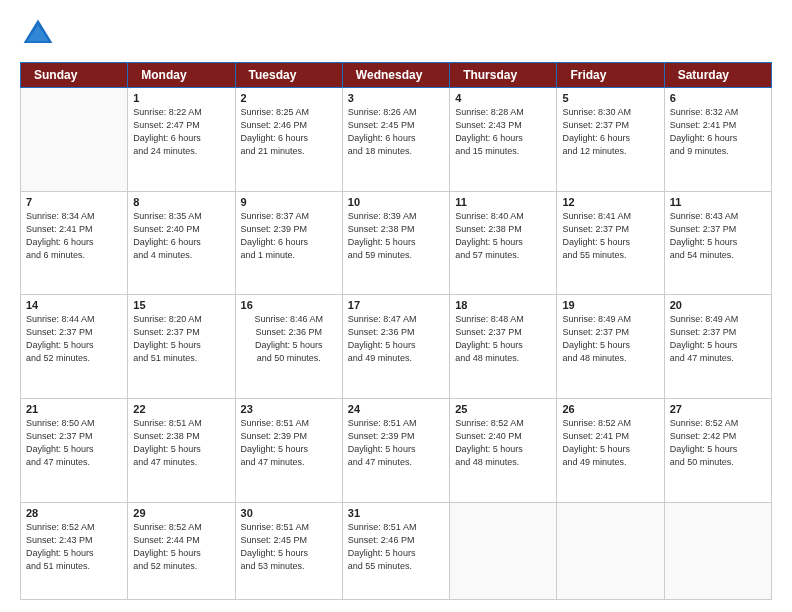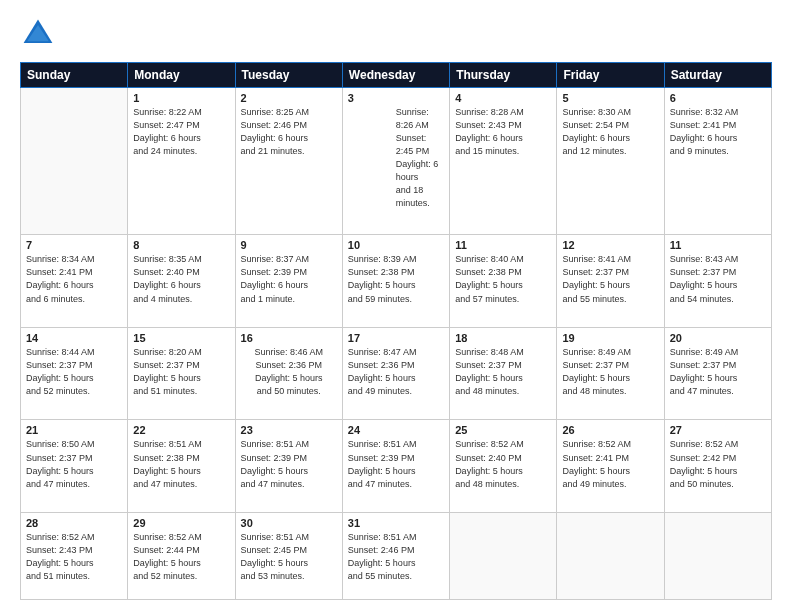--- a/index.html
+++ b/index.html
@@ -45,25 +45,25 @@
       font-size: 15px;
       color: #2c2c2c;
       margin-top: 2px;
     }
     .calendar {
       width: 100%;
       border-collapse: collapse;
       flex: 1;
     }
     .calendar th {
-      background: #0f172a;
+      background: #7f1d1d;
       color: #fff;
       font-size: 12px;
       font-weight: bold;
-      padding: 5px 6px;
+      padding: 5px 13px;
       text-align: left;
       border: 1px solid #1a6fc4;
     }
     .calendar td {
       vertical-align: top;
       padding: 4px 5px;
       border: 1px solid #ccc;
       font-size: 9.5px;
       color: #333;
       width: calc(100% / 7);
@@ -136,36 +136,36 @@
           </td>
           <td>
             <span class="day-number">2</span>
             <div class="day-info" style="white-space: pre-line;">Sunrise: 8:25 AM
 Sunset: 2:46 PM
 Daylight: 6 hours
 and 21 minutes.</div>
           </td>
           <td>
             <span class="day-number">3</span>
-            <div class="day-info" style="white-space: pre-line; margin-left: 48px;">Sunrise: 8:26 AM
+            <div class="day-info" style="white-space: pre-line;">Sunrise: 8:26 AM
 Sunset: 2:45 PM
 Daylight: 6 hours
 and 18 minutes.</div>
           </td>
           <td>
             <span class="day-number">4</span>
             <div class="day-info" style="white-space: pre-line;">Sunrise: 8:28 AM
 Sunset: 2:43 PM
 Daylight: 6 hours
 and 15 minutes.</div>
           </td>
           <td>
             <span class="day-number">5</span>
             <div class="day-info" style="white-space: pre-line;">Sunrise: 8:30 AM
-Sunset: 2:54 PM
+Sunset: 2:37 PM
 Daylight: 6 hours
 and 12 minutes.</div>
           </td>
           <td>
             <span class="day-number">6</span>
             <div class="day-info" style="white-space: pre-line;">Sunrise: 8:32 AM
 Sunset: 2:41 PM
 Daylight: 6 hours
 and 9 minutes.</div>
           </td>

